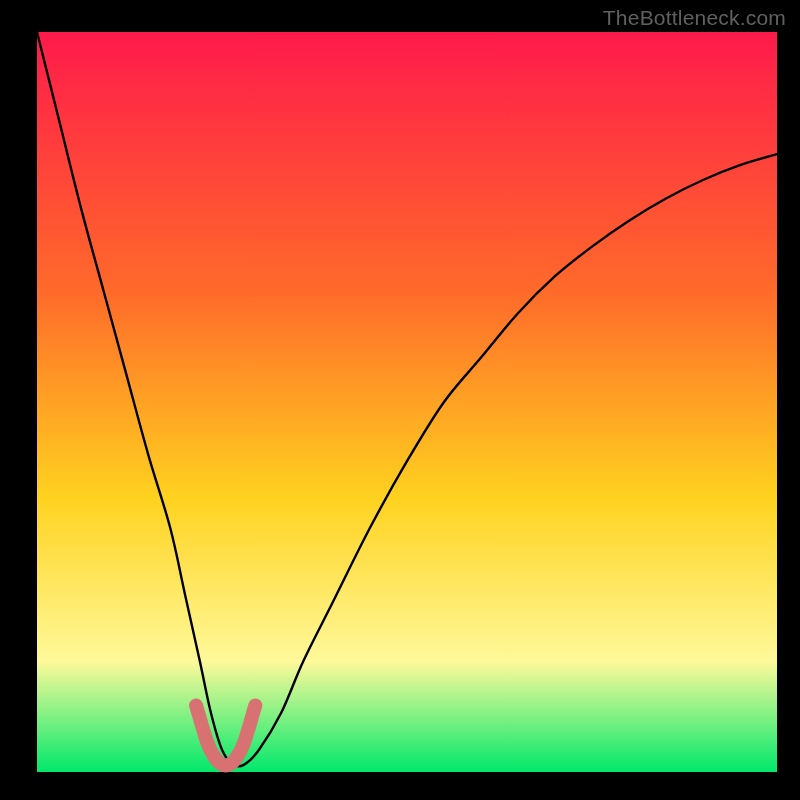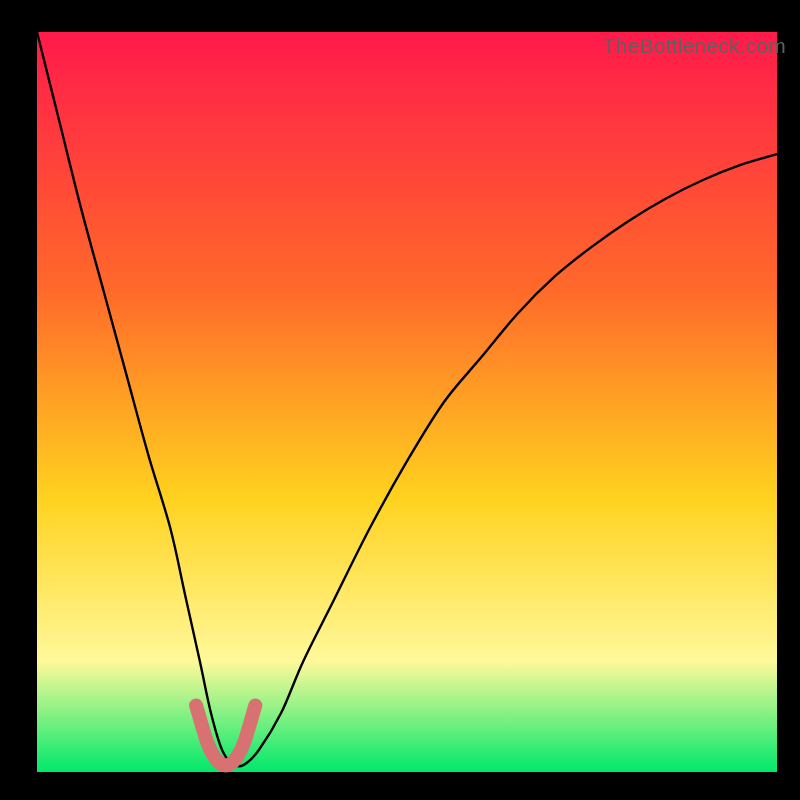--- a/index.html
+++ b/index.html
@@ -18,21 +18,20 @@
     background: #000;
   }
   .watermark {
     position: absolute;
     top: 6px;
     right: 14px;
     color: #606060;
     font-size: 21px;
     letter-spacing: 0.2px;
     font-weight: 400;
-    margin-top: 28px;
   }
   svg { display: block; }
 </style>
 </head>
 <body>
 <div class="frame">
 
 <svg id="chart-svg" width="800" height="800" viewBox="0 0 800 800">
   <defs>
     <linearGradient id="bg-grad" x1="0" y1="0" x2="0" y2="1">

